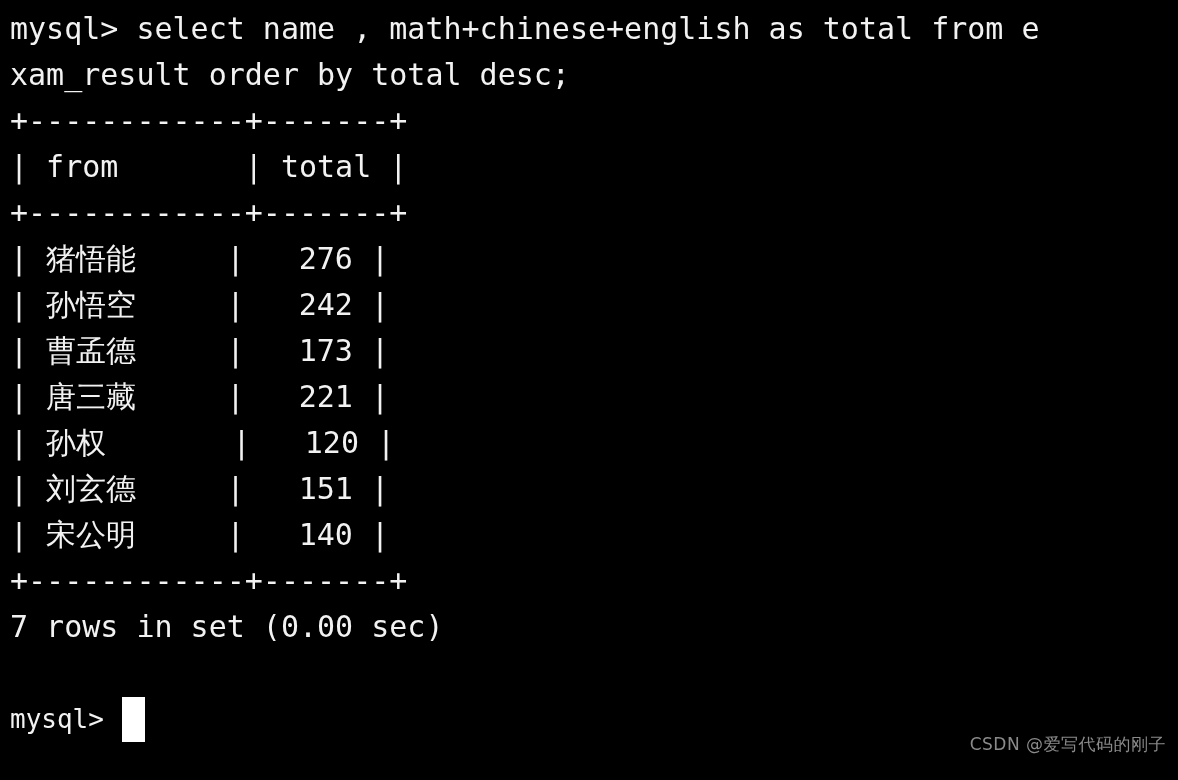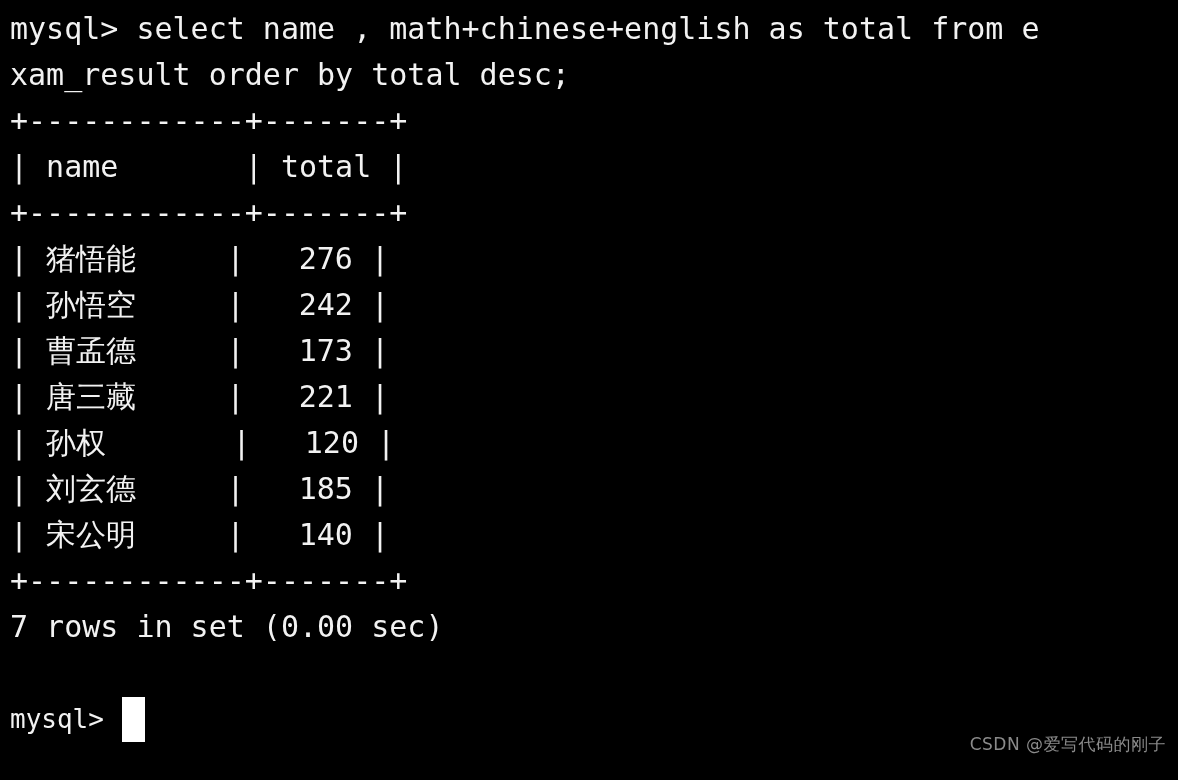--- a/index.html
+++ b/index.html
@@ -80,29 +80,29 @@
 </style>
 </head>
 <body>
 
 <div id="terminal">
 
   <div class="tline">mysql&gt; select name , math+chinese+english as total from e</div>
   <div class="tline">xam_result order by total desc;</div>
 
   <div class="tline">+------------+-------+</div>
-  <div class="tline">| name       | total |</div>
+  <div class="tline">| from       | total |</div>
   <div class="tline">+------------+-------+</div>
 
   <div class="tline">| 猪悟能     |   276 |</div>
   <div class="tline">| 孙悟空     |   242 |</div>
   <div class="tline">| 曹孟德     |   173 |</div>
   <div class="tline">| 唐三藏     |   221 |</div>
   <div class="tline">| 孙权       |   120 |</div>
-  <div class="tline">| 刘玄德     |   185 |</div>
+  <div class="tline">| 刘玄德     |   151 |</div>
   <div class="tline">| 宋公明     |   140 |</div>
 
   <div class="tline">+------------+-------+</div>
   <div class="tline">7 rows in set (0.00 sec)</div>
 
   <div class="tline blank"></div>
 
   <div class="prompt-line">
     <span class="prompt-text">mysql&gt;</span>
     <span class="cursor-block"></span>

